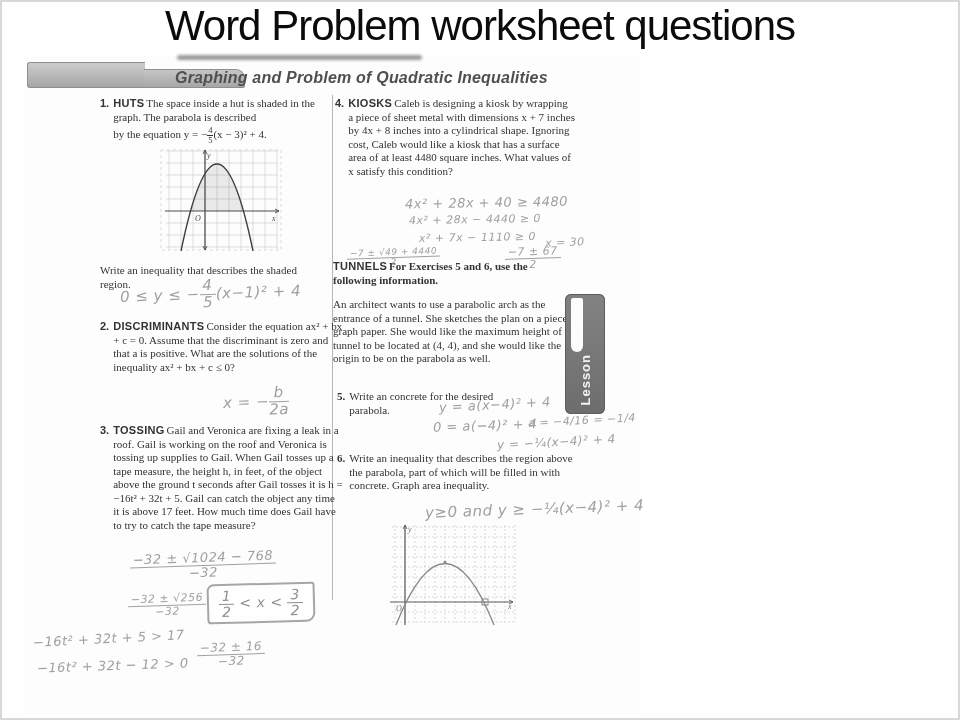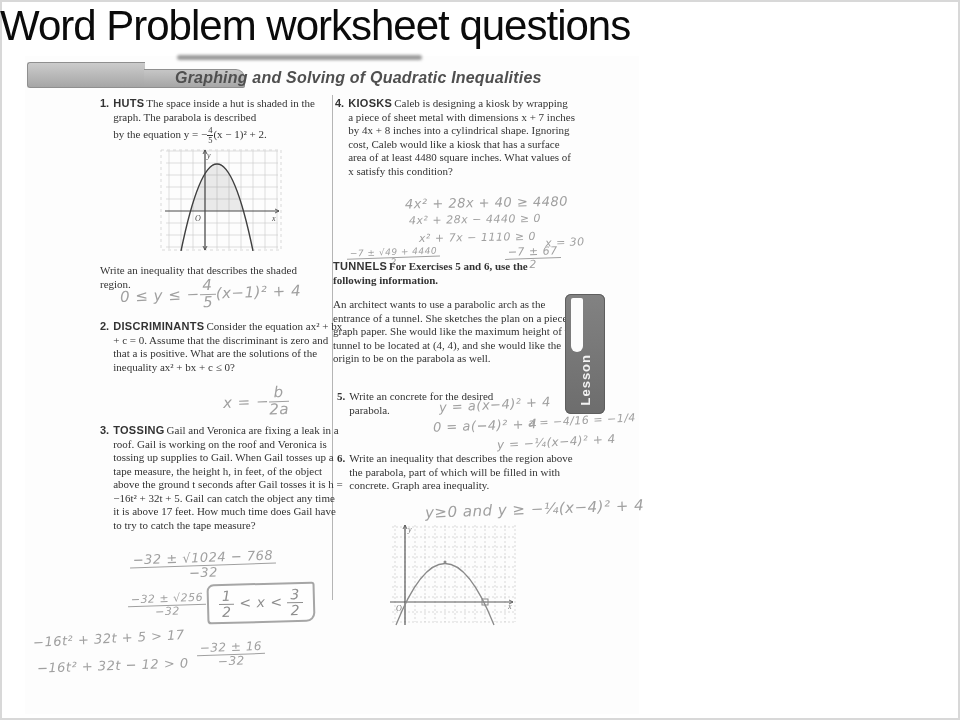--- a/index.html
+++ b/index.html
@@ -1,20 +1,20 @@
 <!DOCTYPE html>
 <html><head>
 <meta charset="utf-8">
 <style>
   html,body{margin:0;padding:0;}
   body{width:960px;height:720px;background:#ffffff;position:relative;overflow:hidden;
        font-family:"Liberation Serif",serif;}
   .frame{position:absolute;inset:0;border:2px solid #d8d8d8;box-sizing:border-box;pointer-events:none;}
 
-  .slide-title{position:absolute;top:2px;left:0;width:100%;
+  .slide-title{position:absolute;top:2px;left:0;width:100%;text-align:center;
        font-family:"Liberation Sans",sans-serif;font-size:42px;letter-spacing:-1px;color:#0b0b0b;}
 
   .sheet{position:absolute;left:25px;top:56px;width:614px;height:658px;background:#fdfdfd;}
 
   .smudge{position:absolute;left:152px;top:-1px;width:245px;height:5px;background:#474747;
        opacity:.55;filter:blur(1.5px);border-radius:3px;}
 
   .ctabA{position:absolute;left:2px;top:6px;width:118px;height:26px;
        background:linear-gradient(#cccccc,#a6a6a6);border:1px solid #8f8f8f;border-right:none;
        border-radius:3px 0 0 3px;box-sizing:border-box;}
@@ -64,28 +64,28 @@
 
 <div class="frame"></div>
 
 <div class="slide-title">Word Problem worksheet questions</div>
 
 <div class="sheet">
 
   <div class="smudge"></div>
   <div class="ctabA"></div>
   <div class="ctabB"></div>
-  <div class="sheet-header">Graphing and Solving of Quadratic Inequalities</div>
+  <div class="sheet-header">Graphing and Problem of Quadratic Inequalities</div>
   <div class="divider"></div>
 
   <div class="q" style="left:75px;top:41px;width:240px">
     <span class="qnum">1.</span>
     <div class="qbody">
       <span class="kw">HUTS</span><span>The space inside a hut is shaded in the graph. The parabola is described</span>
-      <div class="eq"><span>by the equation y = −</span><span class="pfrac"><span class="fn">4</span><span class="fd">5</span></span><span>(x − 1)² + 2.</span></div>
+      <div class="eq"><span>by the equation y = −</span><span class="pfrac"><span class="fn">4</span><span class="fd">5</span></span><span>(x − 3)² + 4.</span></div>
     </div>
   </div>
 
   <svg class="graph" style="left:135px;top:93px" width="122" height="102" viewBox="0 0 122 102">
     <rect x="1" y="1" width="120" height="100" fill="none" stroke="#cfcfcf" stroke-width="0.8" stroke-dasharray="3 3"></rect>
     <path d="M9 2 V100 M21 2 V100 M33 2 V100 M45 2 V100 M57 2 V100 M69 2 V100 M81 2 V100 M93 2 V100 M105 2 V100 M117 2 V100
              M6 2 H118 M6 14 H118 M6 26 H118 M6 38 H118 M6 50 H118 M6 74 H118 M6 86 H118 M6 98 H118" stroke="#c9c9c9" stroke-width="0.6" fill="none"></path>
     <path d="M30.2 62 Q57 -34 83.8 62 Z" fill="#000000" opacity="0.08"></path>
     <path d="M45 1 V101 M5 62 H119" stroke="#4a4a4a" stroke-width="1.2" fill="none"></path>
     <path d="M43 5 L45 1 L47 5 M115 60 L119 62 L115 64 M43 97 L45 101 L47 97" stroke="#4a4a4a" stroke-width="0.9" fill="none"></path>

